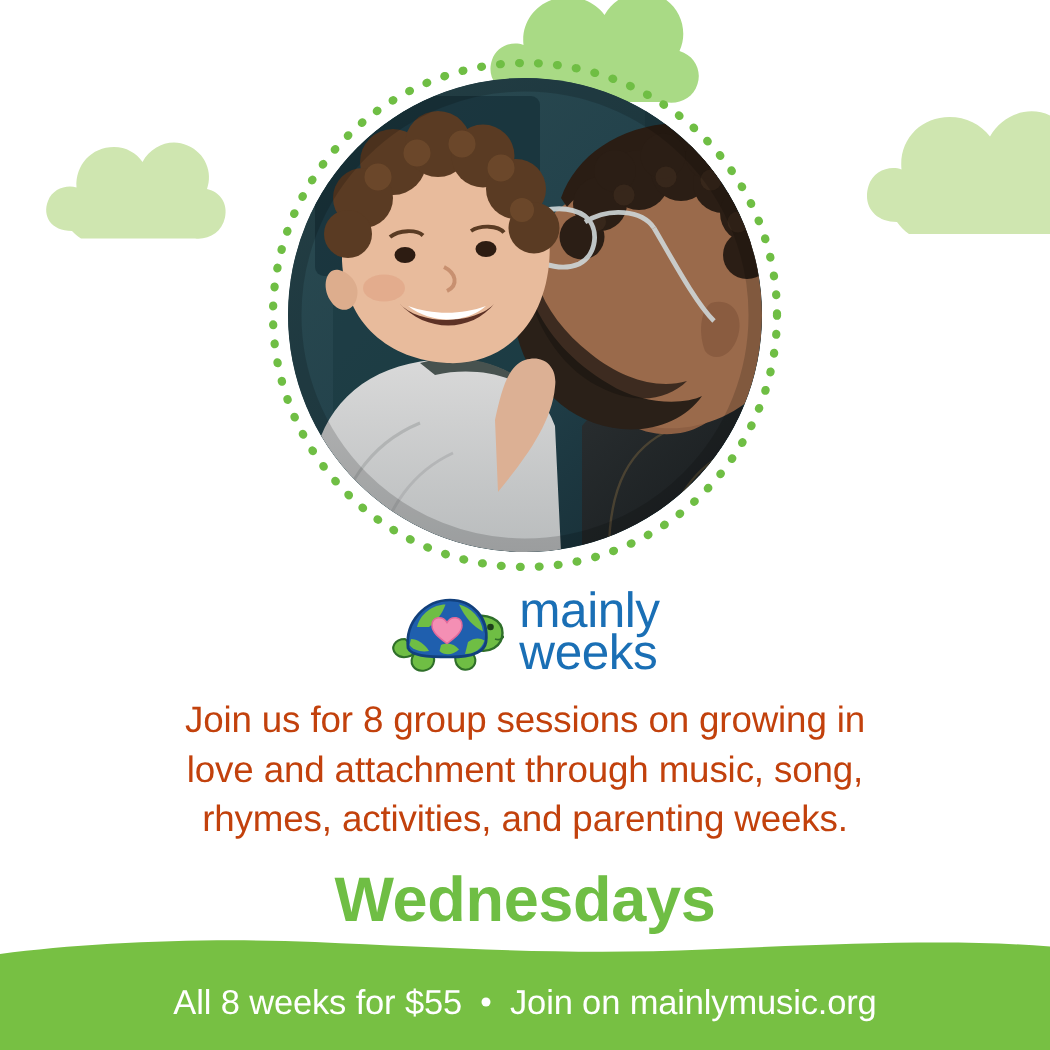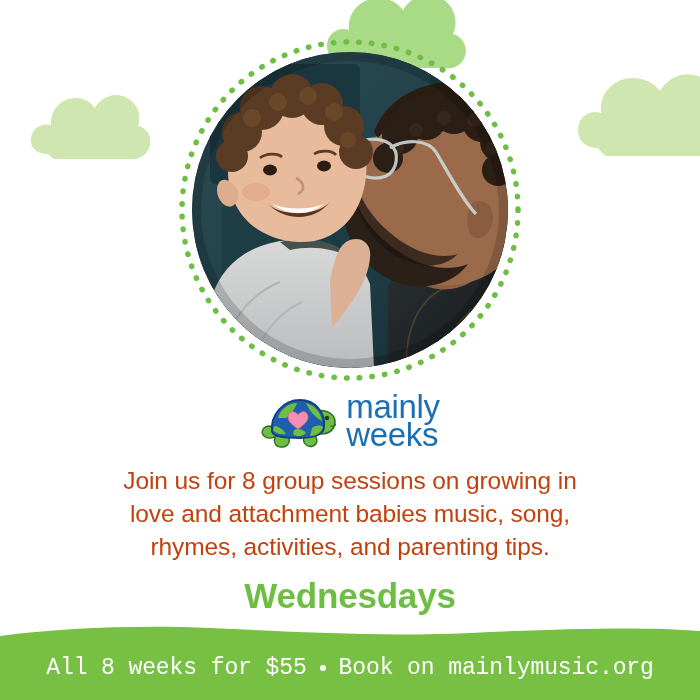--- a/index.html
+++ b/index.html
@@ -93,21 +93,21 @@
     line-height: 1.34;
     letter-spacing: -0.1px;
   }
   .day-line {
     position: absolute;
     left: 0;
     top: 576px;
     width: 700px;
     text-align: center;
     color: #6fbe44;
-    font-size: 35px;
+    font-size: 42px;
     font-weight: bold;
     letter-spacing: -0.2px;
   }
 
   
   .footer-band {
     position: absolute;
     left: 0;
     bottom: 0;
     width: 700px;
@@ -127,21 +127,20 @@
     height: 78px;
     display: flex;
     align-items: center;
     justify-content: center;
     gap: 13px;
     color: #ffffff;
     font-size: 23px;
     letter-spacing: -0.1px;
     padding-top: 14px;
     box-sizing: border-box;
-    font-family: Liberation Mono, monospace;
   }
   .bullet-dot {
     width: 6px;
     height: 6px;
     border-radius: 50%;
     background: #ffffff;
     display: inline-block;
   }
 </style>
 </head>
@@ -309,30 +308,30 @@
       </svg>
     </div>
     <div class="logo-words">
       <span>mainly</span>
       <span>weeks</span>
     </div>
   </div>
 
   <div class="body-copy">
     <div>Join us for 8 group sessions on growing in</div>
-    <div>love and attachment babies music, song,</div>
-    <div>rhymes, activities, and parenting tips.</div>
+    <div>love and attachment through music, song,</div>
+    <div>rhymes, activities, and parenting weeks.</div>
   </div>
 
   <div class="day-line">Wednesdays</div>
 
   <div class="footer-band">
     <svg class="band-shape" viewBox="0 0 700 78" preserveAspectRatio="none" aria-hidden="true">
       <path d="M0 14 C60 6 140 3 210 6 C300 10 380 15 470 11 C560 7 640 4 700 9 L700 78 L0 78 Z" fill="#77c043"></path>
     </svg>
     <div class="footer-text">
       <span>All 8 weeks for $55</span>
       <span class="bullet-dot"></span>
-      <span>Book on mainlymusic.org</span>
+      <span>Join on mainlymusic.org</span>
     </div>
   </div>
 
 </div>
 
 </body></html>

